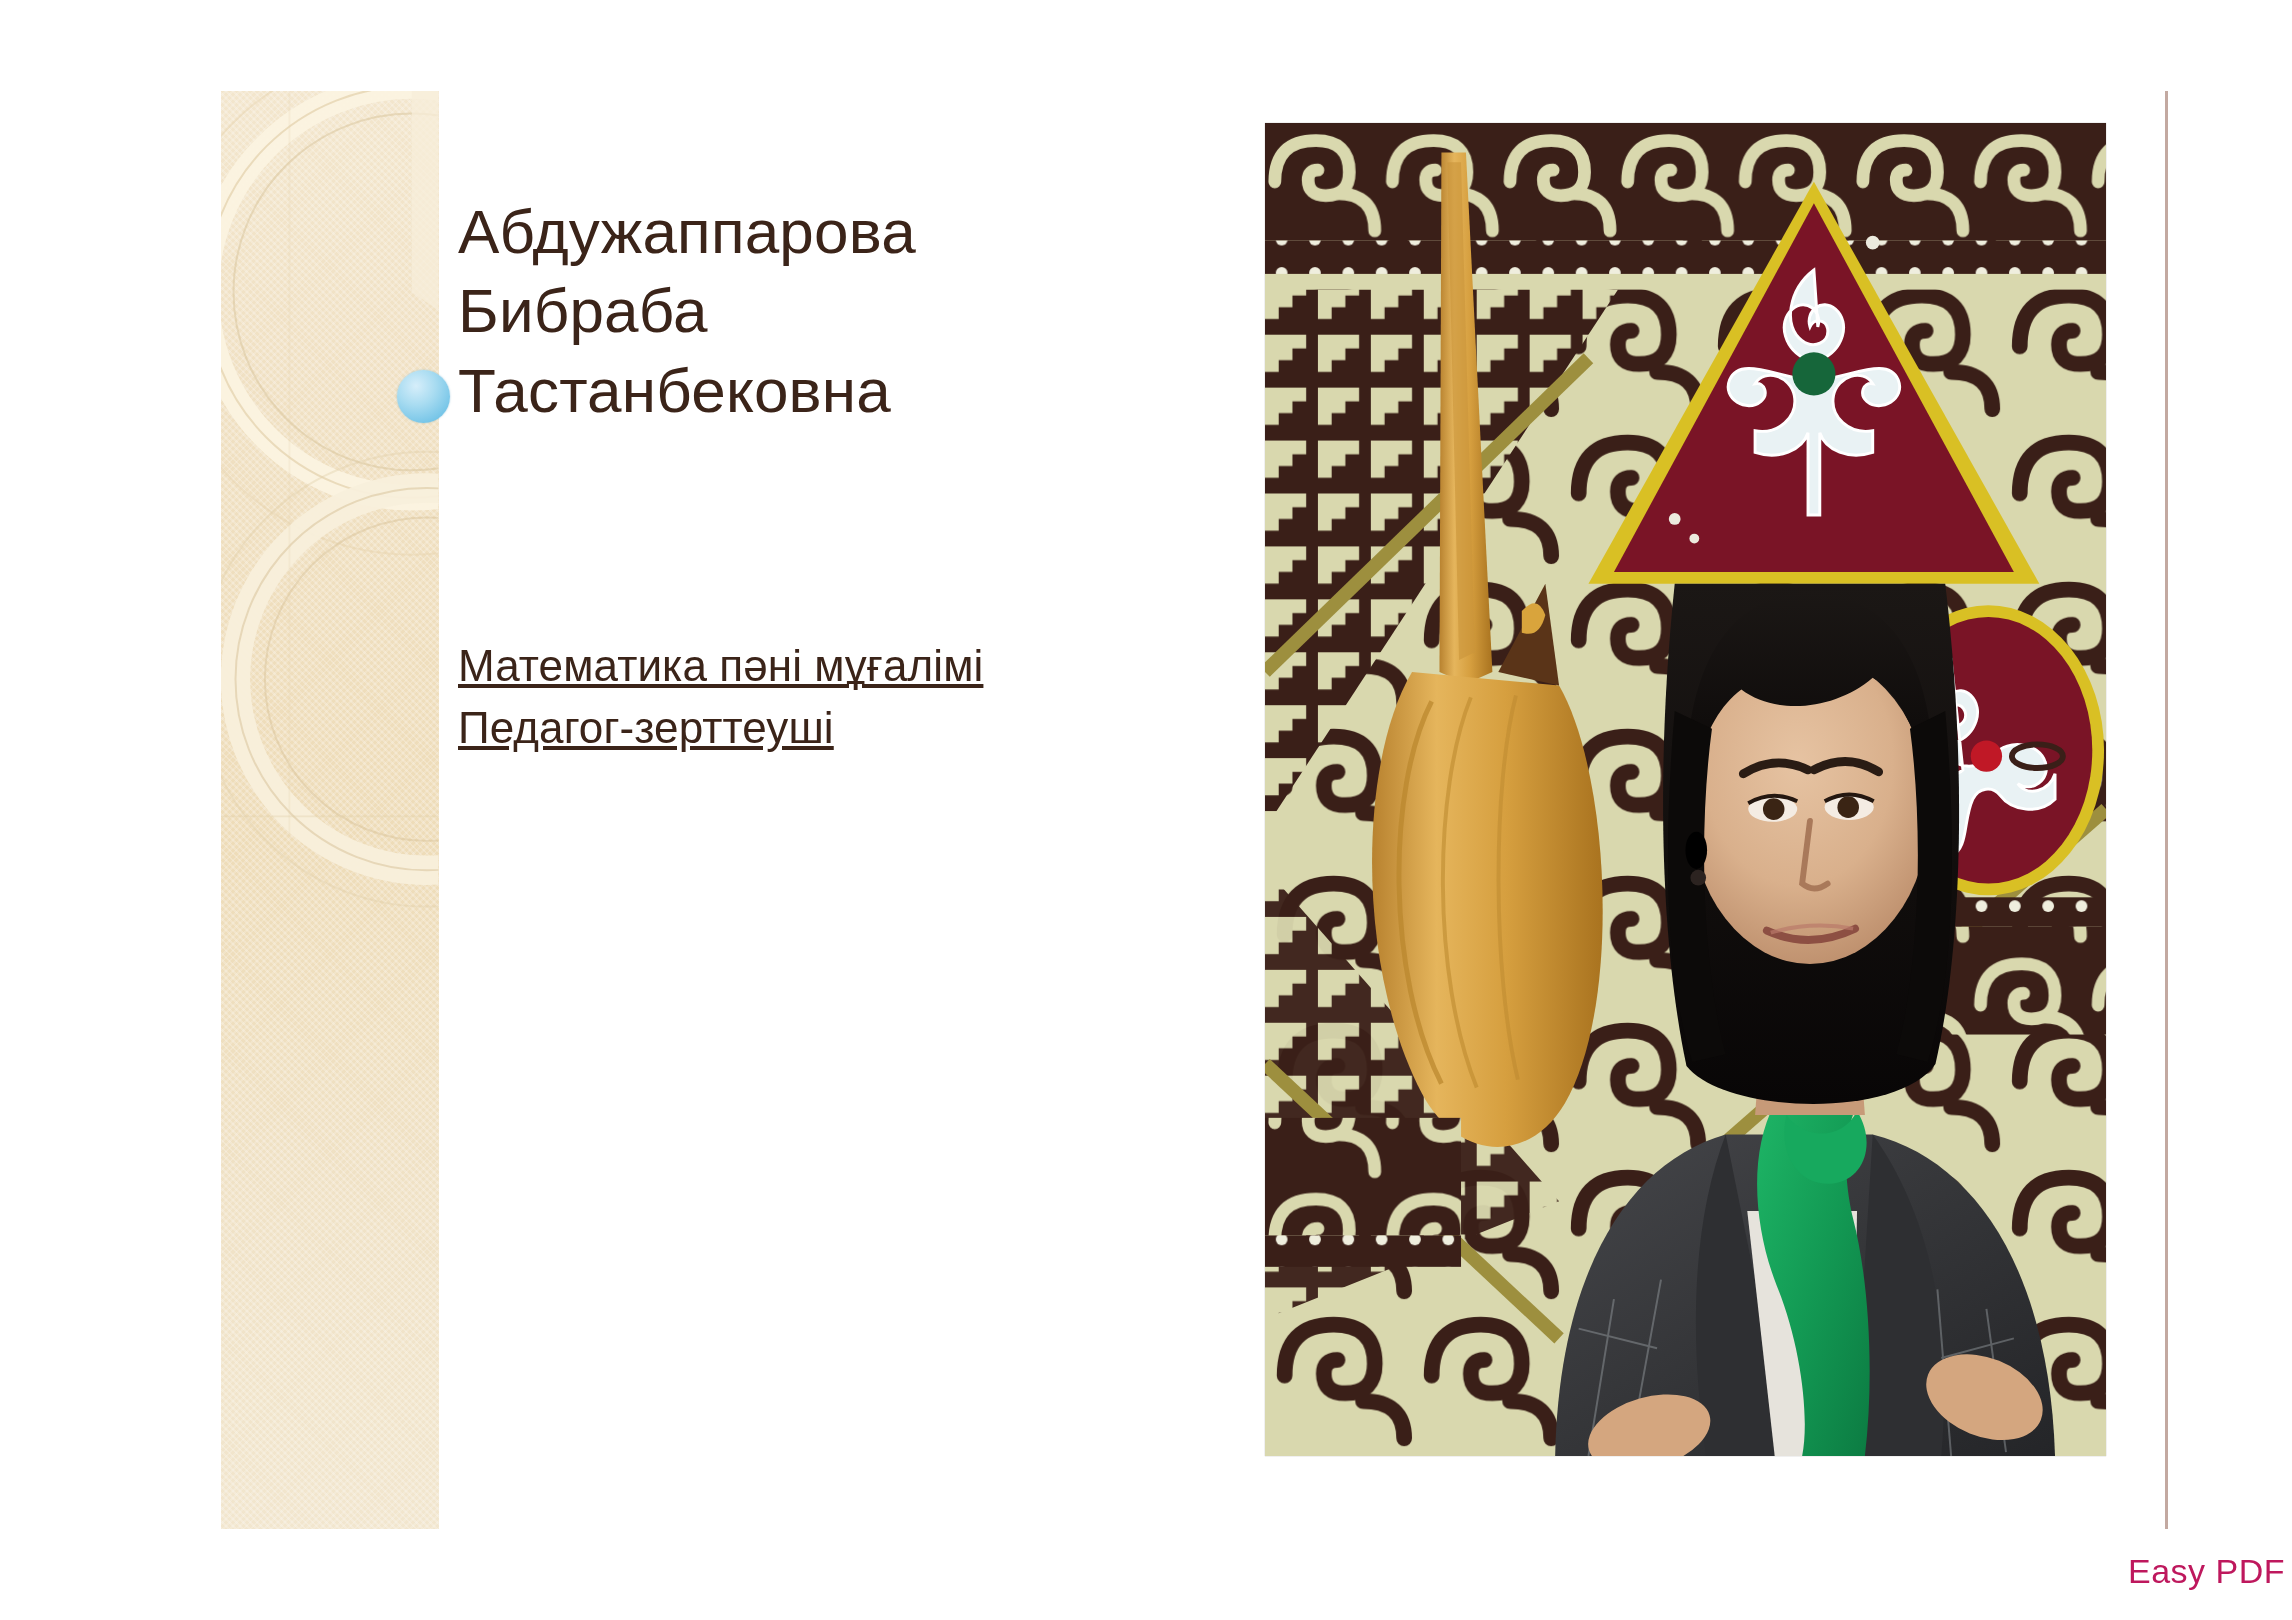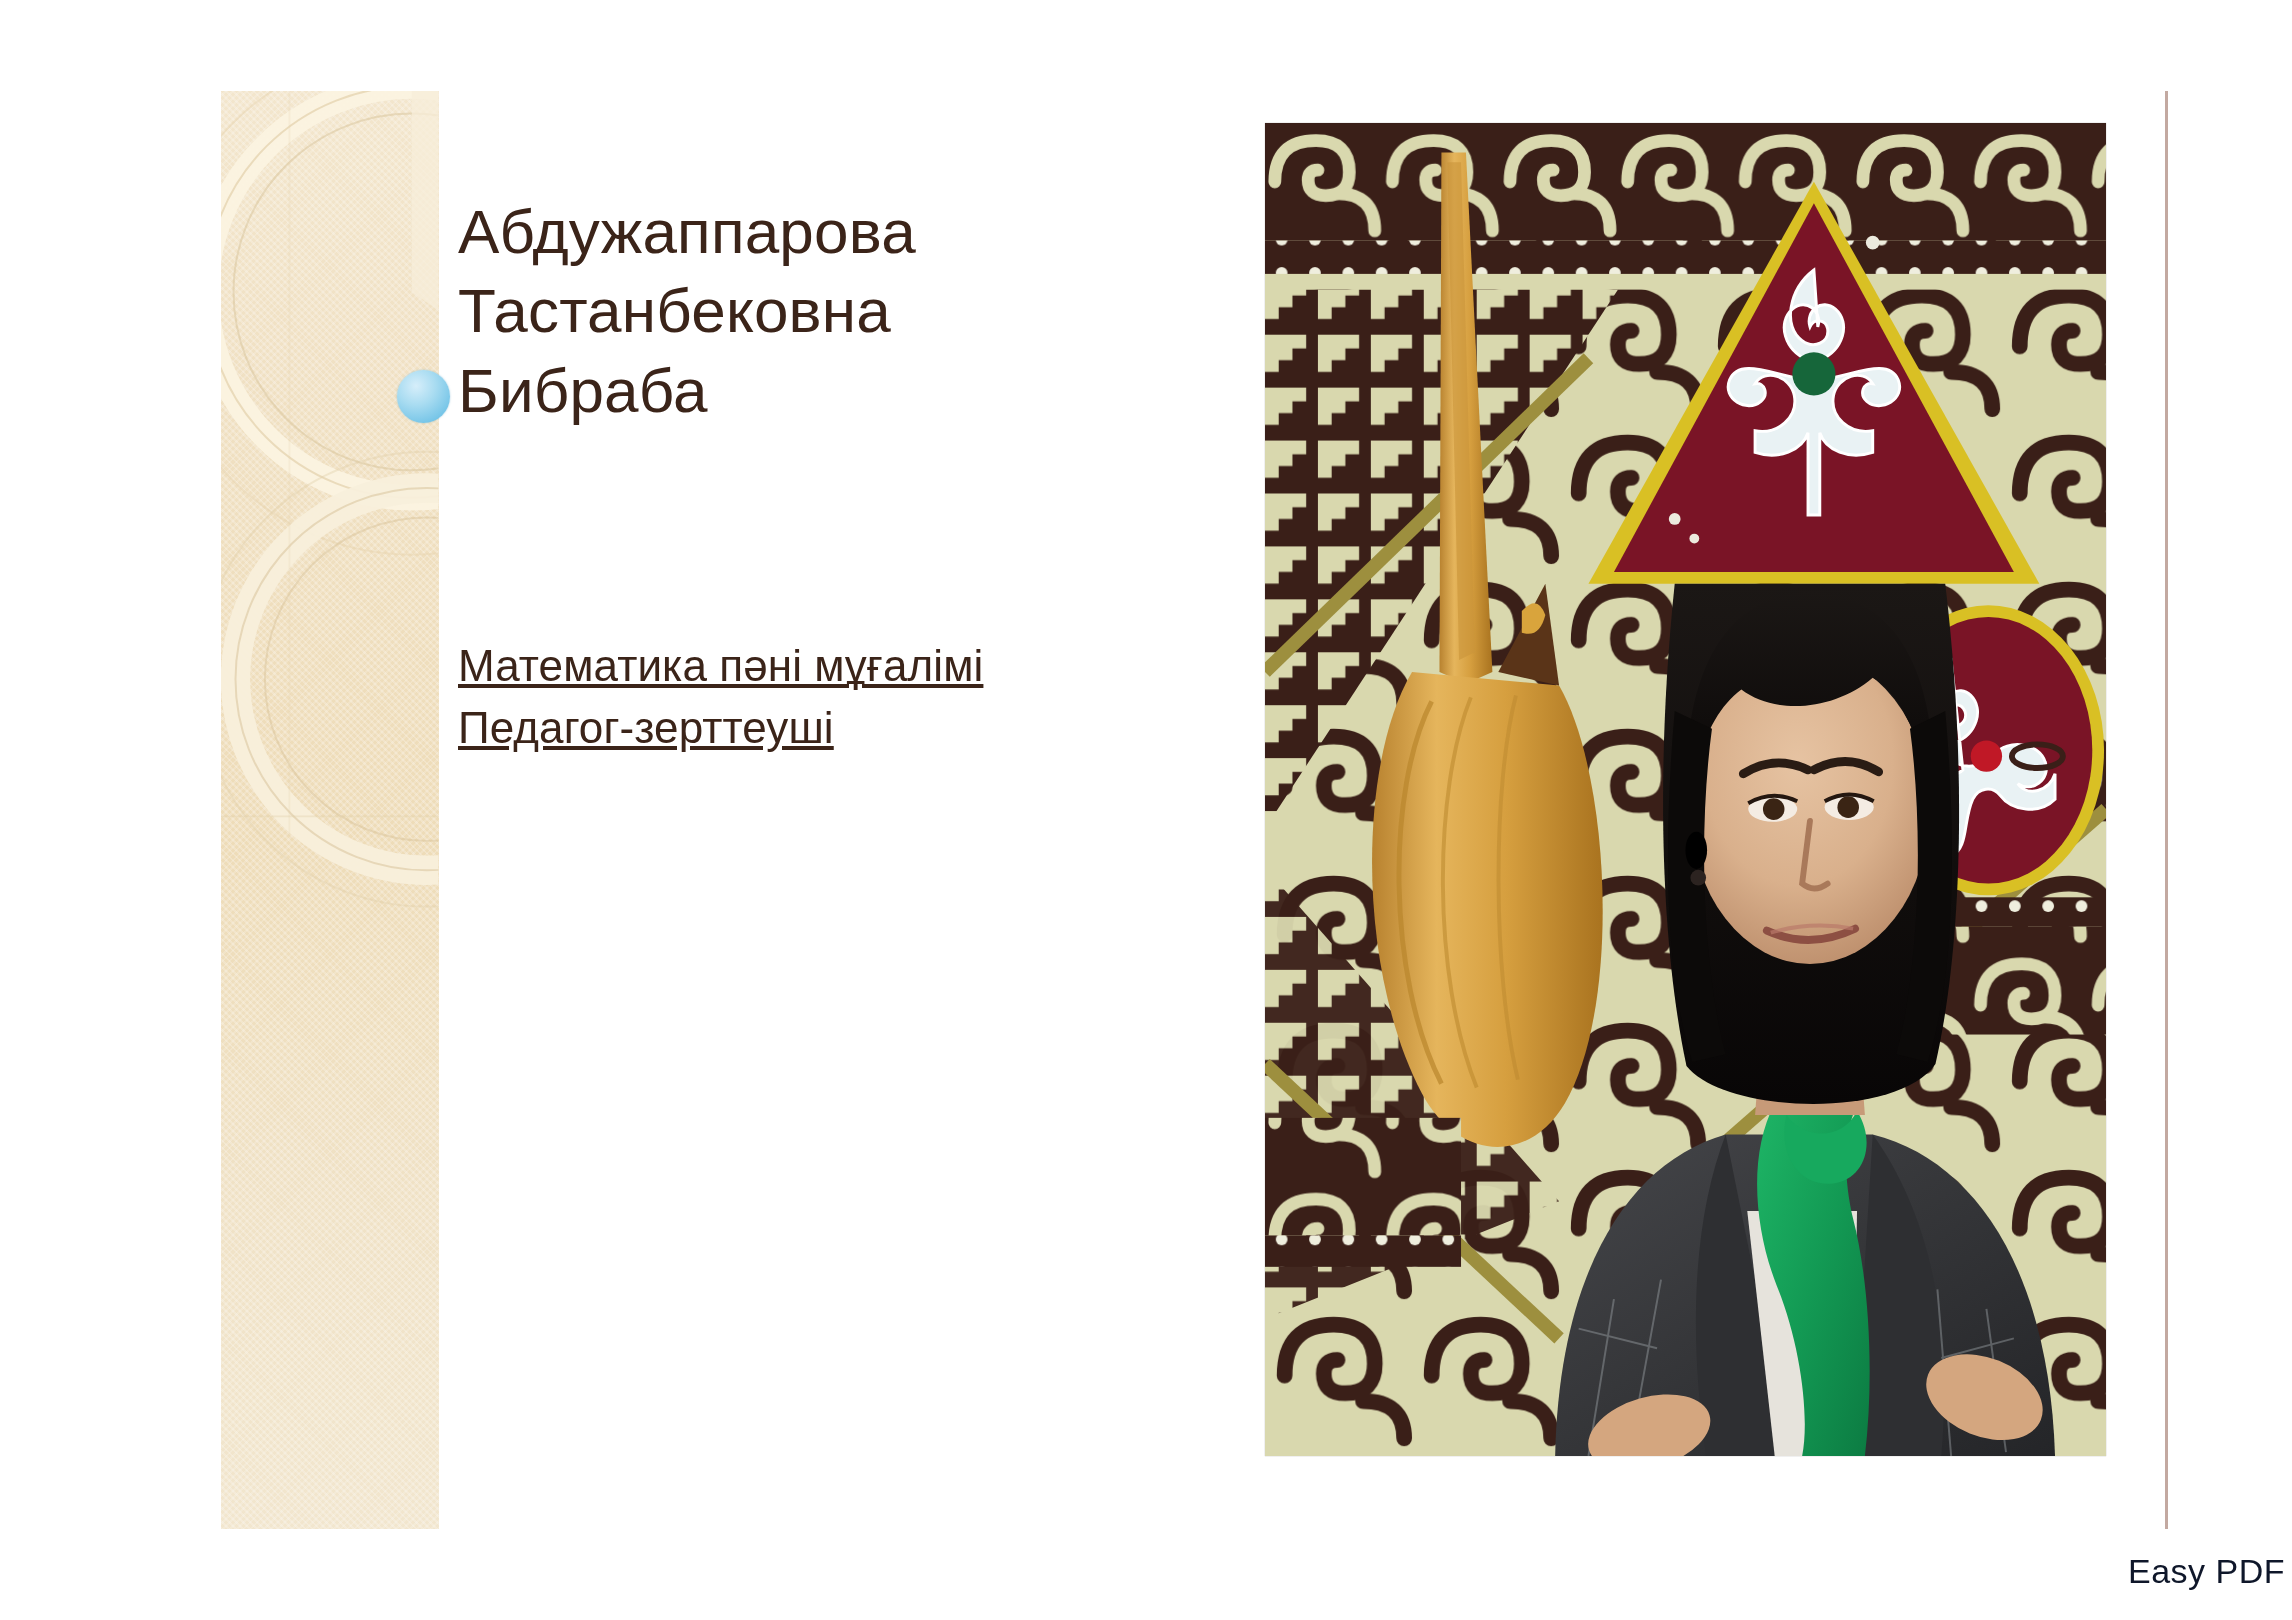--- a/index.html
+++ b/index.html
@@ -112,21 +112,21 @@
     height: 1438px;
     background: #c3a9a1;
   }
 
   
   .watermark {
     position: absolute;
     left: 2080px;
     top: 1552px;
     font-size: 34px;
-    color: #0f172a;
+    color: #be185d;
     letter-spacing: 0.5px;
     font-weight: 400;
   }
 </style>
 </head>
 <body>
 
 <div class="slide">
 
   <div class="deco-band">
@@ -152,22 +152,22 @@
         <line x1="260" y1="740" x2="482" y2="740" stroke="#e0cda6" stroke-width="2" opacity="0.35"></line>
         <line x1="330" y1="0" x2="330" y2="760" stroke="#e4d2ac" stroke-width="2" opacity="0.22"></line>
       </g>
     </svg>
   </div>
 
   <div class="accent-dot"></div>
 
   <div class="title-block">
     <div class="tline">Абдужаппарова</div>
+    <div class="tline">Бибраба</div>
     <div class="tline">Тастанбековна</div>
-    <div class="tline">Бибраба</div>
   </div>
 
   <div class="body-block">
     <div class="bline">Математика пәні мұғалімі</div>
     <div class="bline">Педагог-зерттеуші</div>
   </div>
 
   <div class="photo-frame">
     <svg viewBox="0 0 858 1360" preserveAspectRatio="none">
       <defs>

